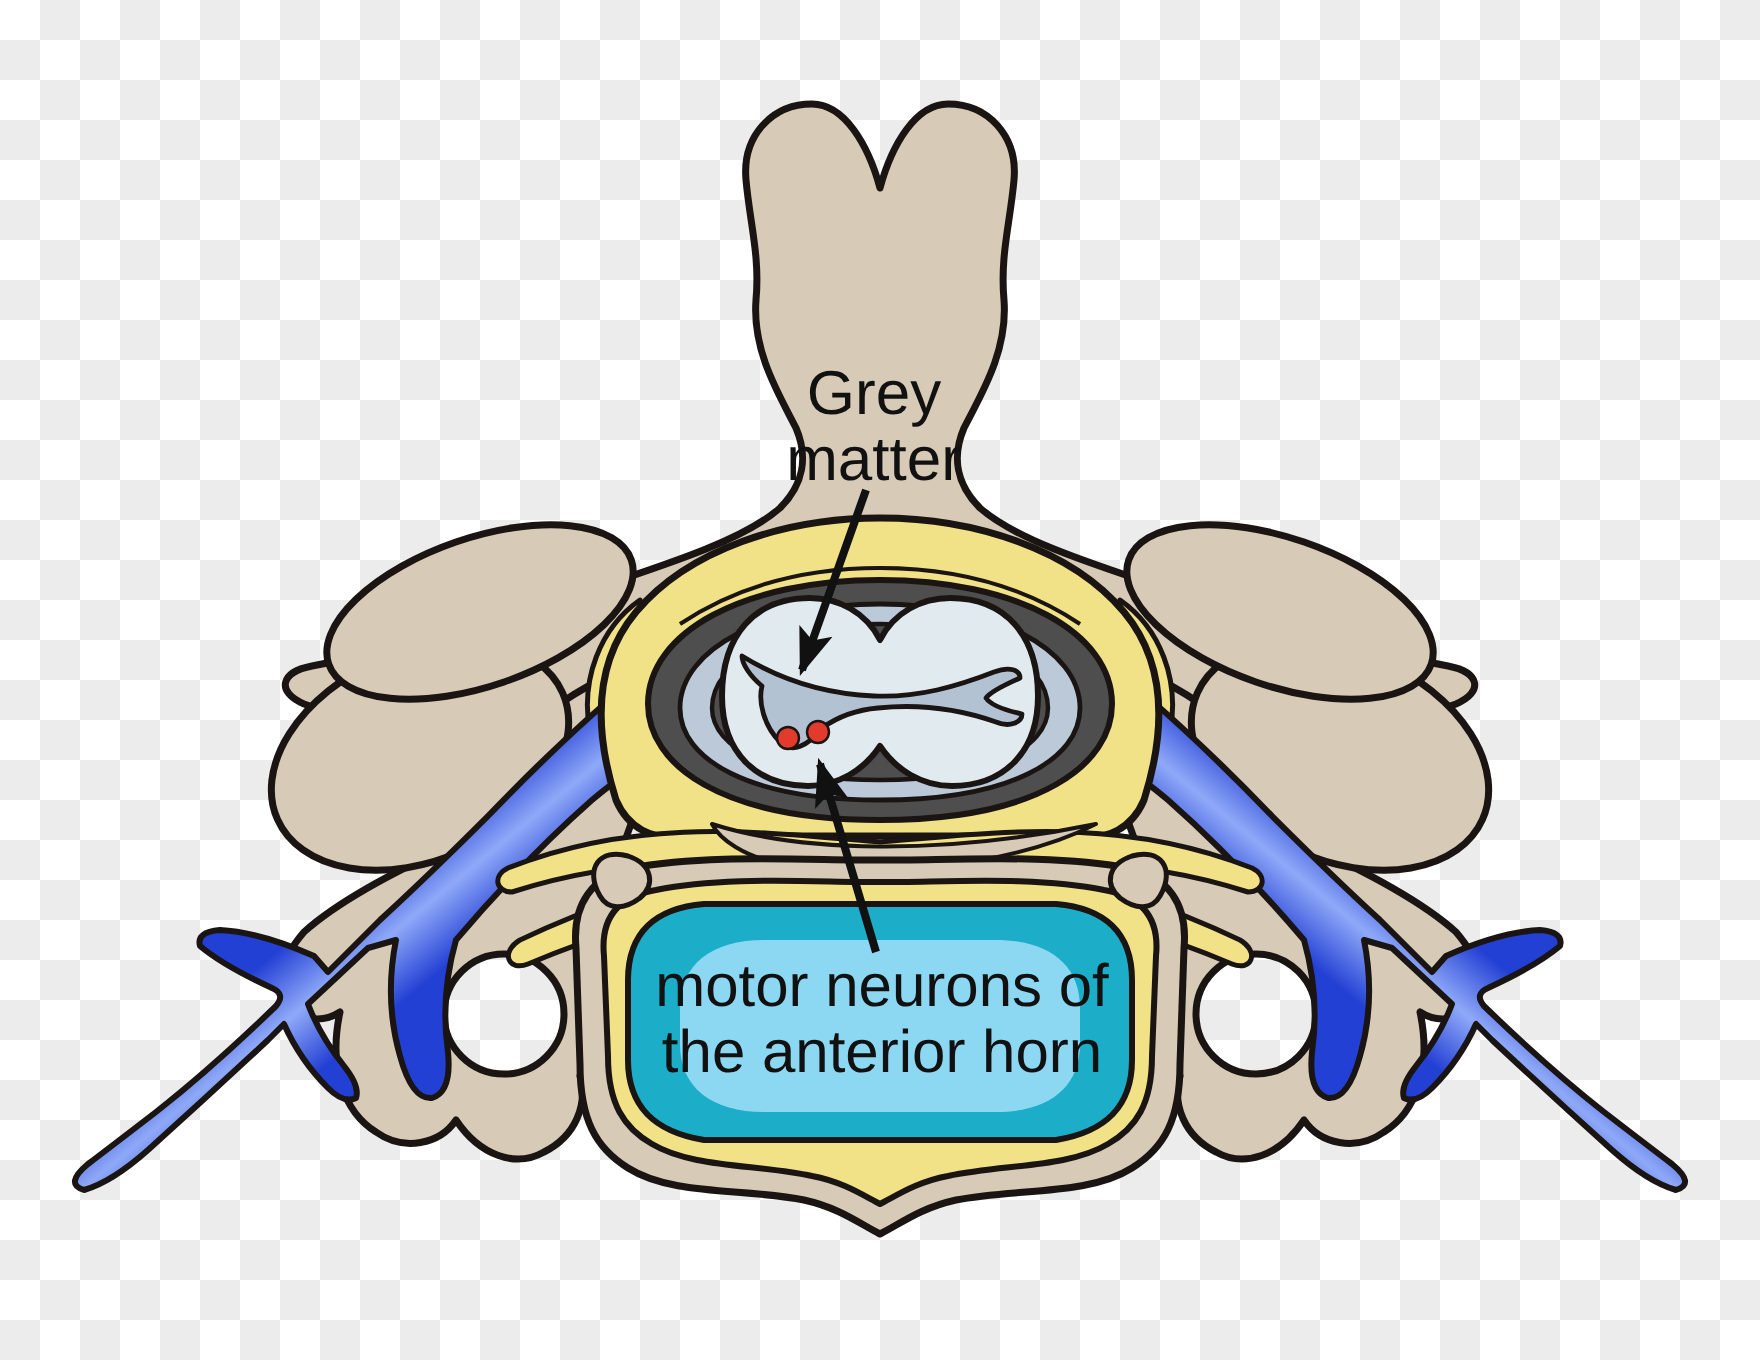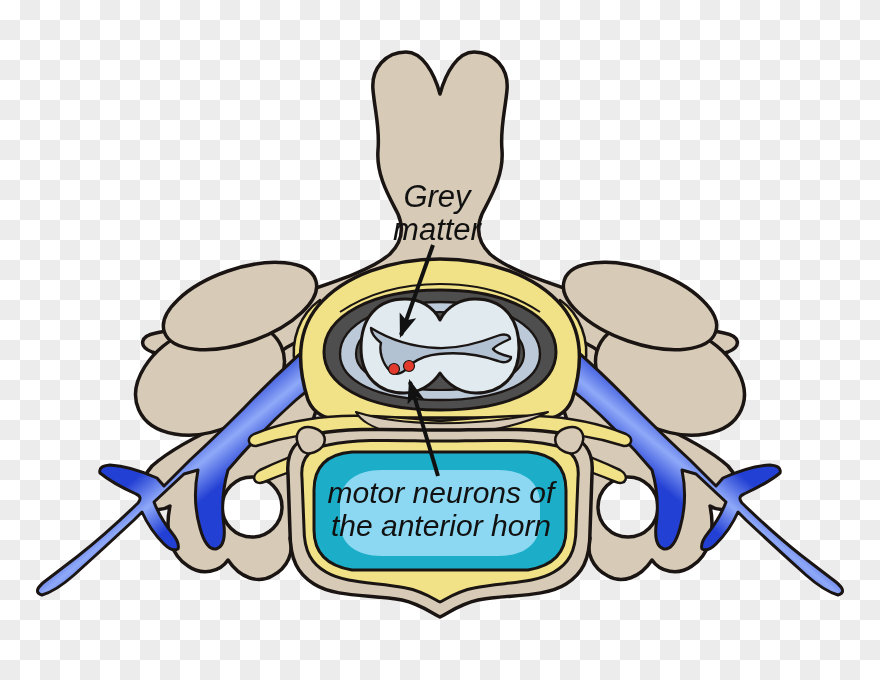--- a/index.html
+++ b/index.html
@@ -1,16 +1,16 @@
 <!DOCTYPE html>
 <html><head>
 <meta charset="utf-8">
 <style>
   html,body{margin:0;padding:0;background:#fff;}
-  .stage{width:880px;height:680px;position:relative;overflow:hidden;font-style:italic;}
+  .stage{width:880px;height:680px;position:relative;overflow:hidden;}
   svg{display:block;}
   text{font-family:"Liberation Sans","DejaVu Sans",sans-serif;}
   .lbl{font-size:31px;}
   .lbl2{font-size:30px;}
 </style>
 </head>
 <body>
 
 <div class="stage">
 <svg width="880" height="680" viewBox="0 0 880 680">

